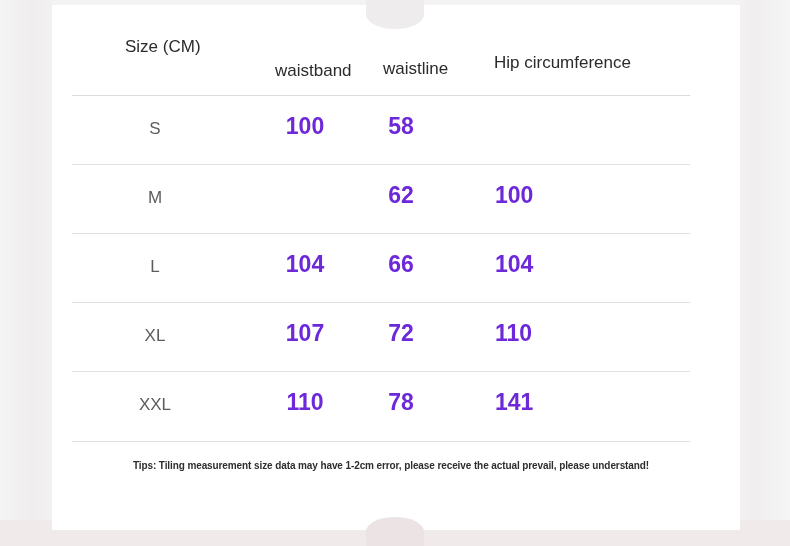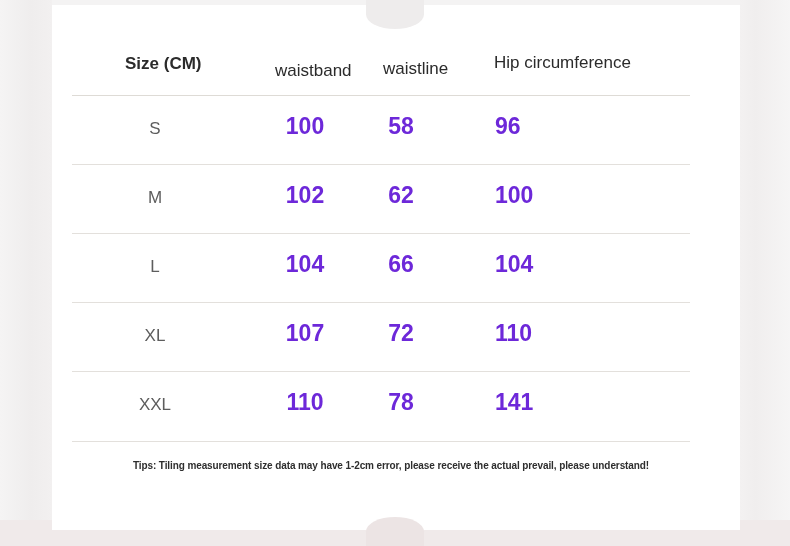--- a/index.html
+++ b/index.html
@@ -84,21 +84,21 @@
     position: relative;
     height: 90px;
   }
   .th {
     position: absolute;
     color: #2b2b2b;
     font-size: 17px;
     font-weight: 400;
     white-space: nowrap;
   }
-  .th-size     { left: 53px;  top: 49px; font-weight: bold; }
+  .th-size     { left: 53px;  top: 32px; }
   .th-band     { left: 203px; top: 56px; }
   .th-line     { left: 311px; top: 54px; }
   .th-hip      { left: 422px; top: 48px; }
 
   .divider {
     height: 1px;
     background: #dedbd6;
     width: 618px;
     margin-left: 0px;
   }
@@ -164,28 +164,26 @@
       <div class="th th-line">waistline</div>
       <div class="th th-hip">Hip circumference</div>
     </div>
 
     <div class="divider"></div>
 
     <div class="row">
       <div class="cell cell-size">S</div>
       <div class="cell cell-num cell-band">100</div>
       <div class="cell cell-num cell-line">58</div>
-      <div class="cell cell-num cell-hip">96</div>
     </div>
 
     <div class="divider divider-soft"></div>
 
     <div class="row">
       <div class="cell cell-size">M</div>
-      <div class="cell cell-num cell-band">102</div>
       <div class="cell cell-num cell-line">62</div>
       <div class="cell cell-num cell-hip">100</div>
     </div>
 
     <div class="divider divider-soft"></div>
 
     <div class="row">
       <div class="cell cell-size">L</div>
       <div class="cell cell-num cell-band">104</div>
       <div class="cell cell-num cell-line">66</div>

